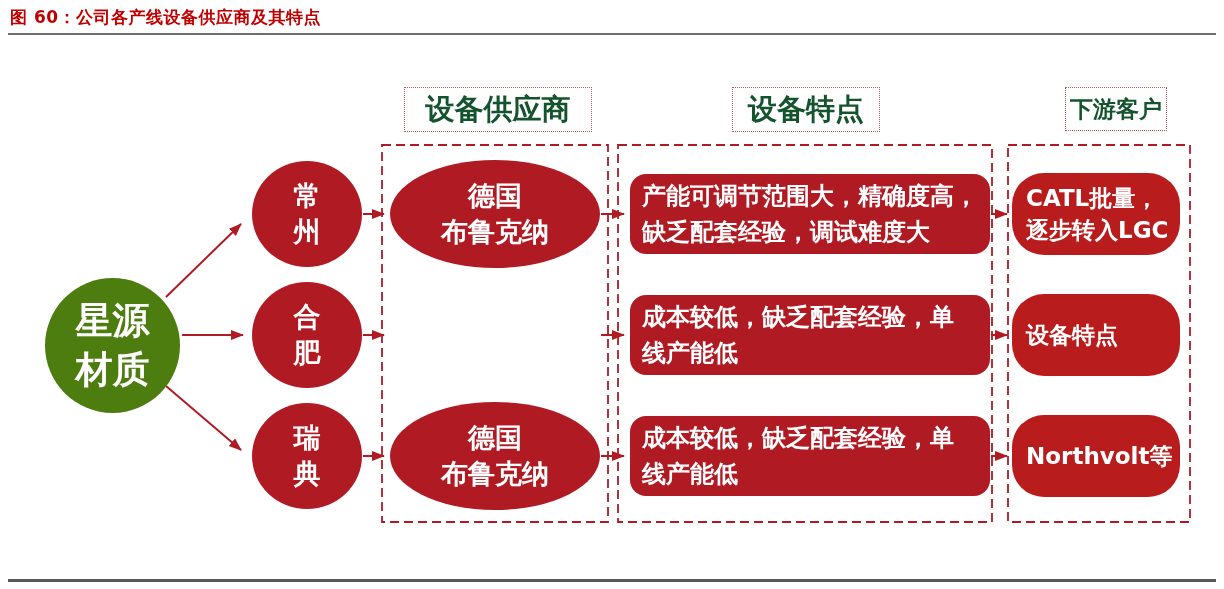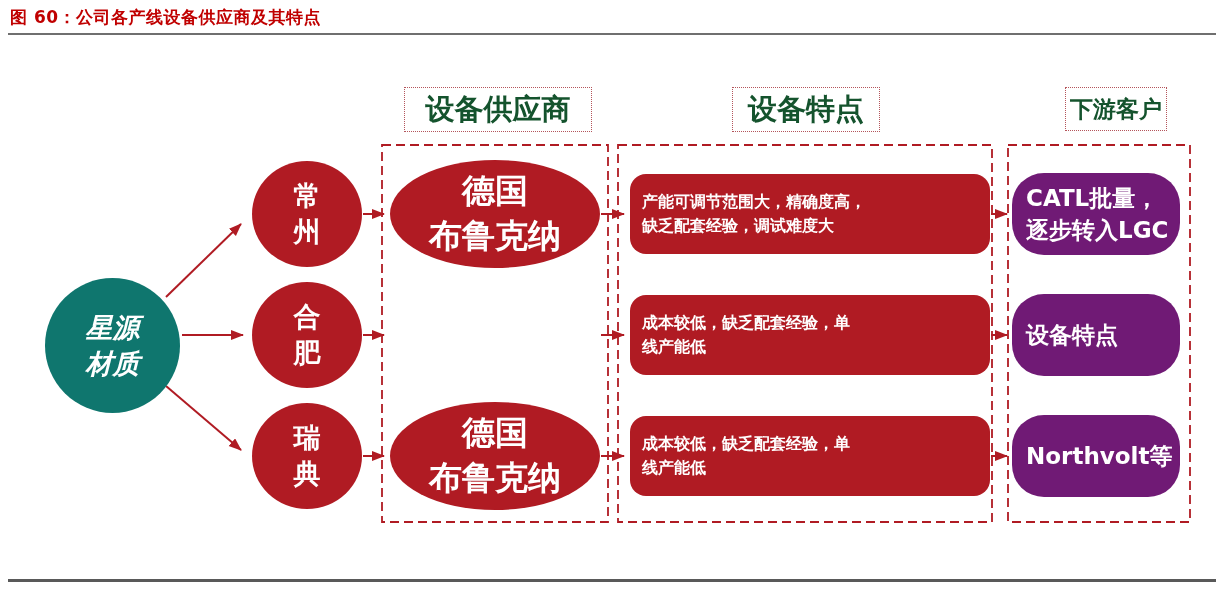--- a/index.html
+++ b/index.html
@@ -22,41 +22,41 @@
   .hdr{
     position:absolute;z-index:1;display:flex;align-items:center;justify-content:center;
     color:#14532d;font-weight:bold;background:#ffffff;border:1px dotted #b4555b;
     box-sizing:border-box;white-space:nowrap;
   }
   .hdr1{left:404px;top:87px;width:188px;height:45px;font-size:29px;}
   .hdr2{left:732px;top:87px;width:148px;height:45px;font-size:29px;}
   .hdr3{left:1065px;top:87px;width:102px;height:44px;font-size:23px;}
   .circle{
     left:45px;top:278px;width:135px;height:135px;border-radius:50%;
-    background:#0f766e;font-size:27px;line-height:1.3;font-style:italic;
+    background:#4d7c0f;font-size:37px;line-height:1.3;
   }
   .site{
     left:252px;width:110px;height:106px;border-radius:50%;
     background:#b01b23;font-size:27px;line-height:1.35;
   }
   .site-0{top:161px;} .site-1{top:282px;} .site-2{top:403px;}
   .supplier{
     left:390px;width:210px;height:108px;border-radius:50%;
-    background:#b01b23;font-size:33px;line-height:1.35;
+    background:#b01b23;font-size:27px;line-height:1.35;
   }
   .supplier-0{top:160px;} .supplier-1{top:281px;} .supplier-2{top:402px;}
   .feature{
     left:630px;width:360px;height:80px;border-radius:16px;background:#b01b23;
-    font-size:16px;line-height:1.5;align-items:flex-start;text-align:left;
+    font-size:24px;line-height:1.5;align-items:flex-start;text-align:left;
     padding:0 12px;box-sizing:border-box;
   }
   .feature-0{top:174px;} .feature-1{top:295px;} .feature-2{top:416px;}
   .feature .ln{white-space:nowrap;}
   .customer{
-    left:1012px;width:168px;height:82px;border-radius:32px;background:#701a75;
+    left:1012px;width:168px;height:82px;border-radius:32px;background:#b91c1c;
     font-size:23px;line-height:1.4;align-items:flex-start;text-align:left;
     padding:0 14px;box-sizing:border-box;
   }
   .customer-0{top:173px;} .customer-1{top:294px;} .customer-2{top:415px;}
   .customer .ln{white-space:nowrap;}
 </style>
 </head>
 <body>
 
 <div class="canvas">

